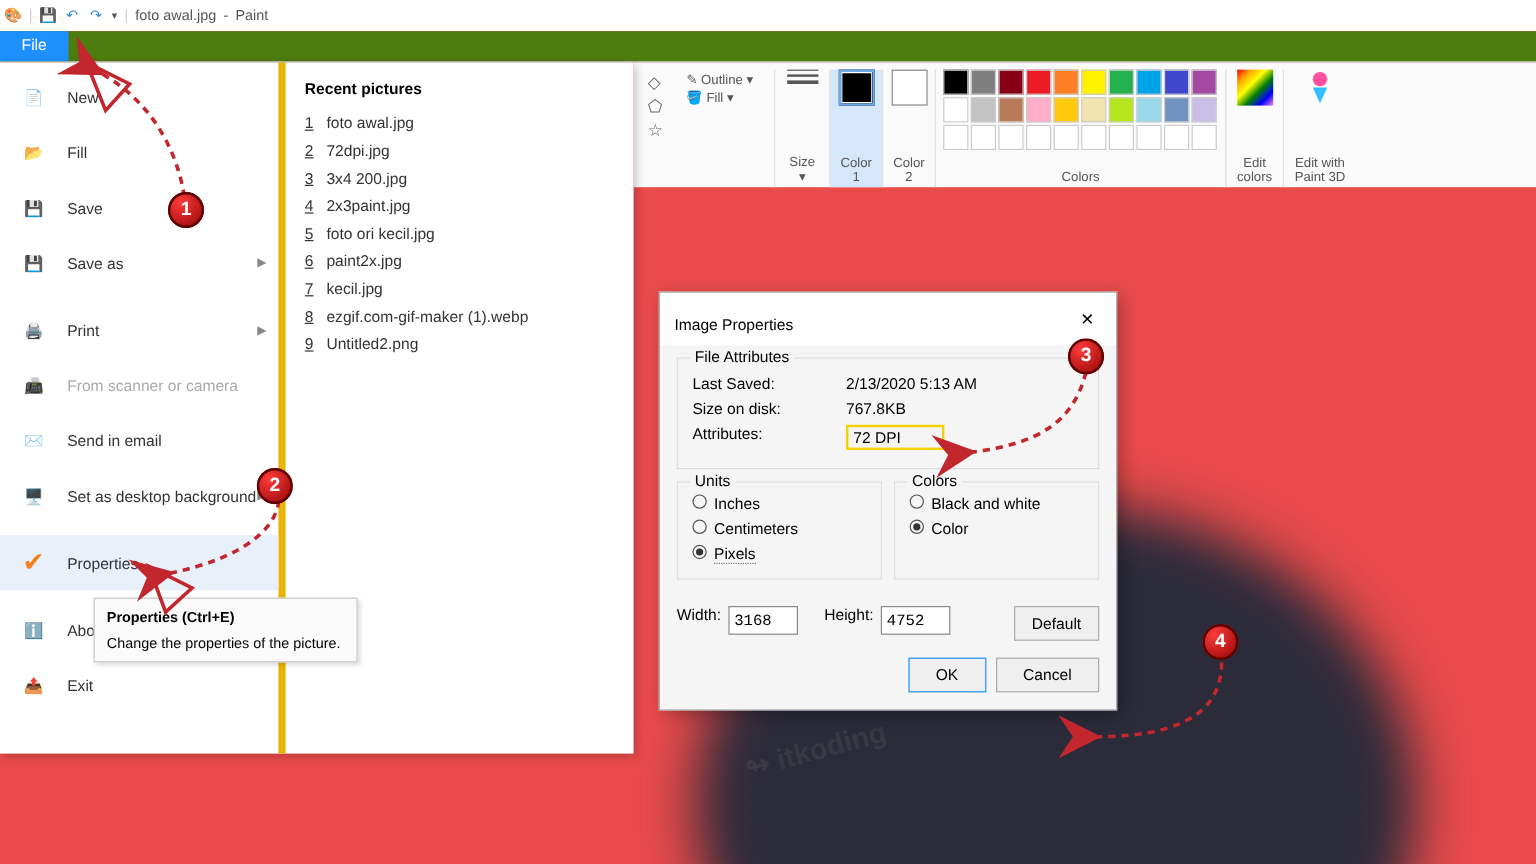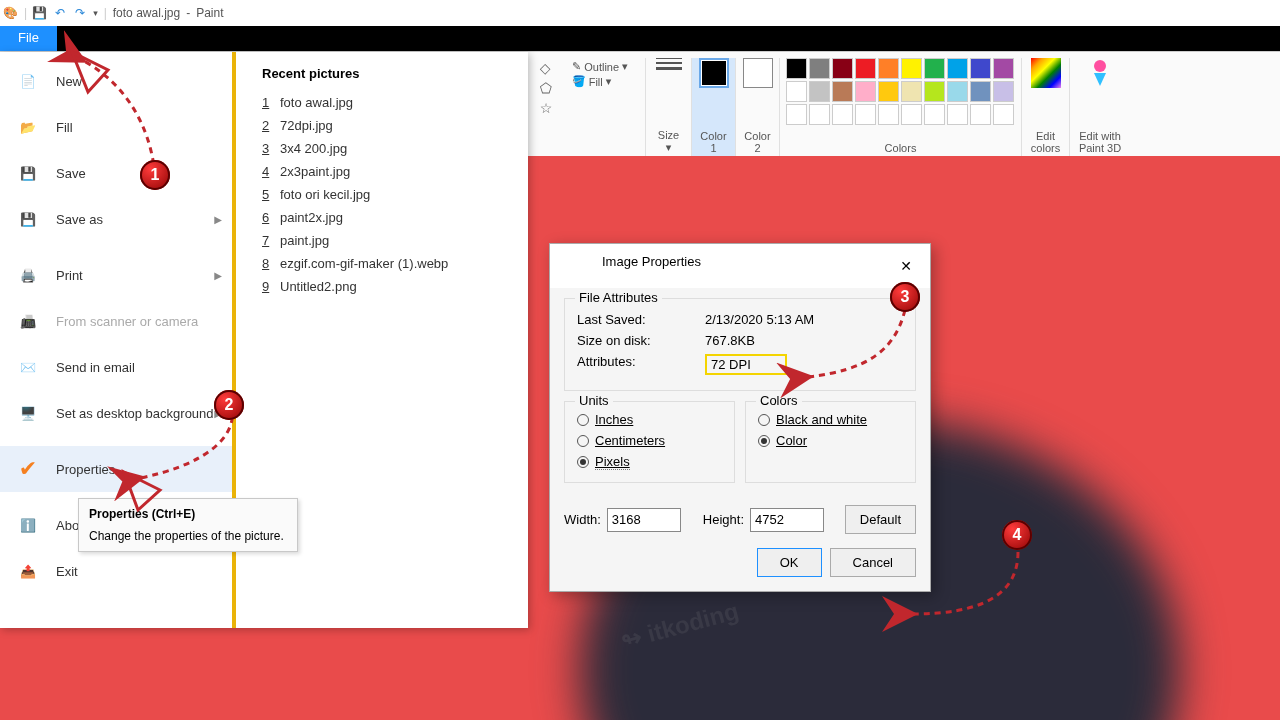--- a/index.html
+++ b/index.html
@@ -4,21 +4,21 @@
   <style>
     * { box-sizing: border-box; font-family: "Segoe UI", Arial, sans-serif; }
     body { margin: 0; width: 1280px; height: 720px; overflow: hidden; position: relative; background: #e94b4b; }
     .bg-dark { position: absolute; bottom: -200px; right: 100px; width: 600px; height: 500px; background: #2b2b3a; border-radius: 50%; filter: blur(22px); }
     .watermark { position: absolute; color: rgba(120,120,130,0.18); font-size: 24px; font-weight: 600; transform: rotate(-15deg);}
     
     .titlebar { position:absolute; top:0; left:0; width:1280px; height:26px; background:#fff; display:flex; align-items:center; font-size:12px; color:#555; padding-left:4px; gap:6px;}
     .titlebar .sep { color:#ccc; }
     .qat-btn { width:14px; height:14px; display:inline-flex; align-items:center; justify-content:center; }
     
-    .menubar{ position:absolute; top:26px; left:0; width:1280px; height:26px; background:#000000; border-bottom:1px solid #ccc; display:flex; }
+    .menubar{ position:absolute; top:26px; left:0; width:1280px; height:26px; background:#4d7c0f; border-bottom:1px solid #ccc; display:flex; }
     .menu-file{ background:#1E90FF; color:#fff; padding:4px 18px; font-size:13px; }
     
     .ribbon{ position:absolute; top:52px; left:528px; height:104px; width:752px; background:#fafafa; display:flex; align-items:flex-start; padding-top:6px; }
     .ribbon-group{ border-right:1px solid #e0e0e0; height:98px; padding:0 8px; display:flex; flex-direction:column; align-items:center; justify-content:space-between; font-size:11px; color:#555;}
     .ribbon-label{ font-size:11px; color:#555; text-align:center; padding-bottom:2px;}
     .shapes-col{ display:flex; flex-direction:column; gap:2px; font-size:11px; color:#555; align-items:flex-start; padding-top:2px; }
     .shapes-col span{ display:flex; align-items:center; gap:3px;}
     .strokes{ display:flex; flex-direction:column; gap:3px; align-items:center;}
     .strokes .line{ width:26px; border-top:1px solid #555;}
     .strokes .line2{ width:26px; border-top:2px solid #555;}
@@ -32,45 +32,45 @@
     .rainbow{ width:30px; height:30px; background:linear-gradient(135deg,red,orange,yellow,green,blue,violet); margin-bottom:4px;}
     .p3d{ width:24px; height:30px; display:flex; align-items:center; justify-content:center; }
     
     .filemenu{ position:absolute; top:52px; left:0; width:528px; height:576px; background:#fff; box-shadow:2px 2px 8px rgba(0,0,0,0.25); display:flex; }
     .fm-left{ width:232px; padding:6px 0; }
     .fm-item{ display:flex; align-items:center; gap:14px; padding:9px 14px; font-size:13px; color:#333; position:relative; }
     .fm-item .icon{ width:28px; height:28px; display:flex; align-items:center; justify-content:center; }
     .fm-item.hover{ background:#e8f0fa; }
     .fm-item.disabled{ color:#aaa; }
     .fm-item .arrow{ position:absolute; right:10px; color:#888; font-size:10px;}
-    .fm-right{ flex:1; border-left:4px solid #eab308; padding:10px 26px; }
+    .fm-right{ flex:1; border-left:6px solid #eab308; padding:10px 16px; }
     .fm-right h4{ font-size:13px; font-weight:600; margin:4px 0 10px; }
     .recent{ display:flex; align-items:center; gap:8px; font-size:13px; color:#333; padding:4px 0; }
     .recent .num{ text-decoration:underline; width:10px;}
     
     .tooltip{ position:absolute; top:498px; left:78px; width:220px; background:#fafafa; border:1px solid #c8c8c8; padding:8px 10px; font-size:12px; box-shadow:2px 2px 4px rgba(0,0,0,0.15);}
     .tooltip b{ font-weight:600;}
     
     .dialog{ position:absolute; top:243px; left:549px; width:382px; background:#fff; border:1px solid #aaa; box-shadow:4px 4px 14px rgba(0,0,0,0.3);}
-    .dlg-title{ display:flex; justify-content:space-between; align-items:flex-start; padding:10px 12px; font-size:13px;margin-left:40px;}
+    .dlg-title{ display:flex; justify-content:space-between; align-items:flex-end; padding:10px 12px; font-size:13px;}
     .dlg-close{ width:24px; height:24px; display:flex; align-items:center; justify-content:center; font-size:14px;}
     .dlg-body{ background:#f5f5f5; padding:10px 14px 14px; font-size:13px;}
     .fieldset{ border:1px solid #ddd; padding:10px 12px 12px; margin-bottom:10px; background:#f5f5f5; position:relative;}
     .fieldset .legend{ position:absolute; top:-9px; left:10px; background:#f5f5f5; padding:0 4px; font-size:13px;}
     .attr-row{ display:flex; padding:3px 0;}
     .attr-row .lab{ width:128px;}
     .highlight{ border:2px solid #f4d400; padding:1px 34px 1px 4px; }
     .radiolist{ display:flex; flex-direction:column; gap:6px; }
-    .radio{ display:flex; align-items:center; gap:6px;text-decoration:underline;}
+    .radio{ display:flex; gap:6px;}
     .radio .o{ width:12px; height:12px; border:1px solid #555; border-radius:50%; display:flex; align-items:center; justify-content:center;}
     .radio .o.on::after{ content:""; width:6px; height:6px; background:#333; border-radius:50%;}
     .two-col{ display:flex; gap:10px;}
     .two-col .fieldset{ flex:1;}
-    .dim-row{ display:flex; align-items:center; gap:6px;}
-    .dim-row input{ width:74px; height:24px; border:1px solid #888; text-align:left; padding:0 4px; font-size:13px;}
+    .dim-row{ display:flex; gap:6px;}
+    .dim-row input{ width:58px; height:24px; border:1px solid #888; text-align:left; padding:0 4px; font-size:13px;font-family:Liberation Mono, monospace;}
     .dlg-btn{ border:1px solid #aaa; background:#efefef; padding:6px 22px; font-size:13px;}
     .dlg-btn.primary{ border:1.5px solid #1E90FF;}
     .dlg-buttons{ display:flex; justify-content:flex-end; gap:8px; margin-top:14px;}
     .btn-default{ border:1px solid #aaa; background:#efefef; padding:6px 14px; font-size:13px;}
     
     .ann-circle{ position:absolute; width:30px; height:30px; border-radius:50%; background:radial-gradient(circle at 35% 30%, #ff3b3b, #8a0000); color:#fff; font-weight:700; display:flex; align-items:center; justify-content:center; font-size:16px; box-shadow:0 0 0 2px #5b0000 inset;}
     svg.ann{ position:absolute; top:0; left:0; width:1280px; height:720px; pointer-events:none; }
   </style>
 </head>
 <body>
@@ -259,21 +259,21 @@
         <div class="recent">
           <span class="num">5</span>
           <span>foto ori kecil.jpg</span>
         </div>
         <div class="recent">
           <span class="num">6</span>
           <span>paint2x.jpg</span>
         </div>
         <div class="recent">
           <span class="num">7</span>
-          <span>paint.jpg</span>
+          <span>kecil.jpg</span>
         </div>
         <div class="recent">
           <span class="num">8</span>
           <span>ezgif.com-gif-maker (1).webp</span>
         </div>
         <div class="recent">
           <span class="num">9</span>
           <span>Untitled2.png</span>
         </div>
       </div>

